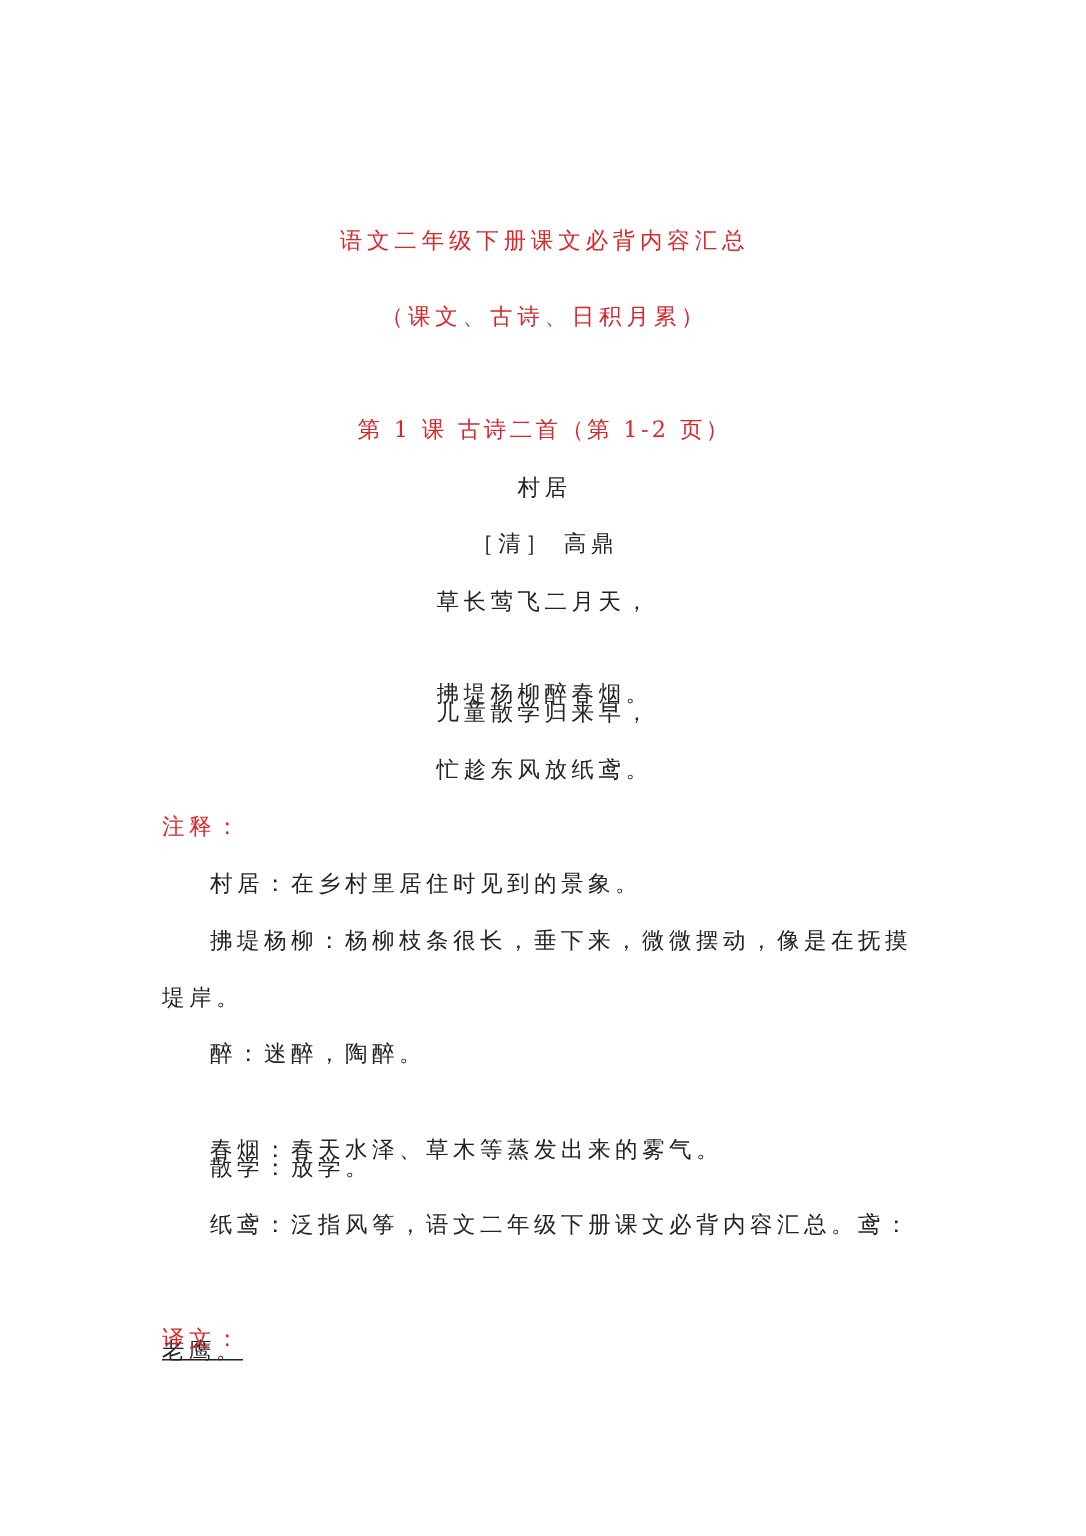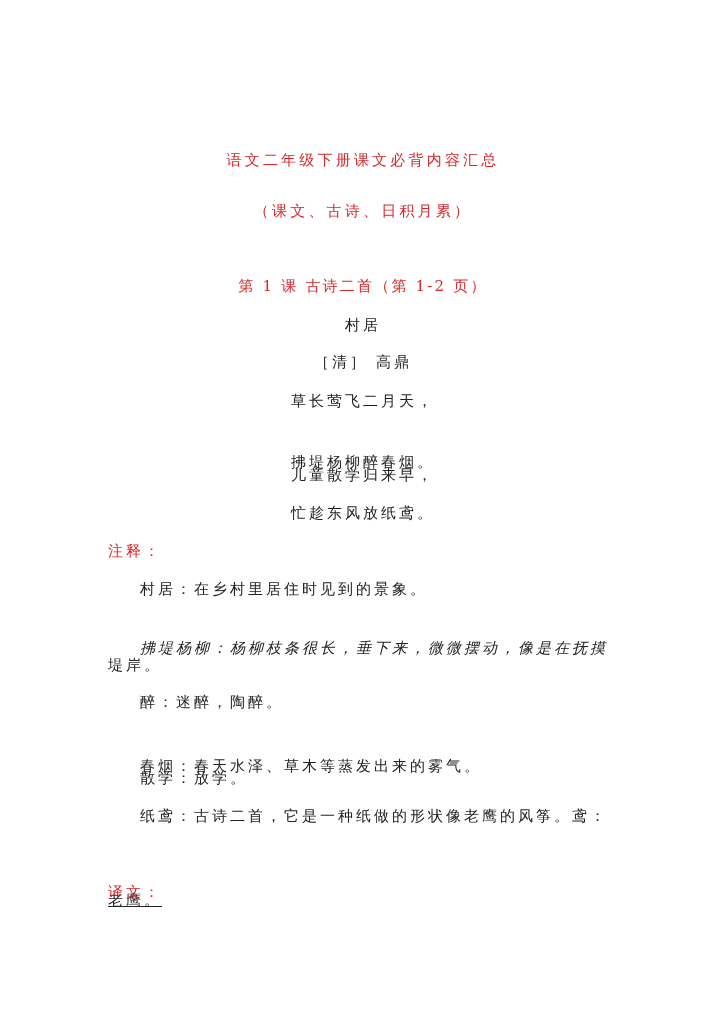--- a/index.html
+++ b/index.html
@@ -52,23 +52,23 @@
   <div class="line center" style="top:352px;">［清］ 高鼎</div>
 
   <div class="line center" style="top:391px;">草长莺飞二月天，</div>
   <div class="line center" style="top:428px;margin-top:24px;">拂堤杨柳醉春烟。</div>
   <div class="line center" style="top:465px;">儿童散学归来早，</div>
   <div class="line center" style="top:503px;">忙趁东风放纸鸢。</div>
 
   <div class="line red" style="top:541px;">注释：</div>
 
   <div class="line indent" style="top:579px;">村居：在乡村里居住时见到的景象。</div>
-  <div class="line indent" style="top:638px;font-style:italic;">拂堤杨柳：杨柳枝条很长，垂下来，微微摆动，像是在抚摸</div>
+  <div class="line indent" style="top:617px;">拂堤杨柳：杨柳枝条很长，垂下来，微微摆动，像是在抚摸</div>
   <div class="line" style="top:655px;">堤岸。</div>
   <div class="line indent" style="top:692px;">醉：迷醉，陶醉。</div>
   <div class="line indent" style="top:756px;">春烟：春天水泽、草木等蒸发出来的雾气。</div>
   <div class="line indent" style="top:768px;">散学：放学。</div>
-  <div class="line indent" style="top:806px;">纸鸢：古诗二首，它是一种纸做的形状像老鹰的风筝。鸢：</div>
+  <div class="line indent" style="top:806px;">纸鸢：泛指风筝，语文二年级下册课文必背内容汇总。鸢：</div>
   <div class="line" style="top:890px;text-decoration:underline;">老鹰。</div>
 
   <div class="line red" style="top:882px;">译文：</div>
 
 </div>
 
 </body></html>

